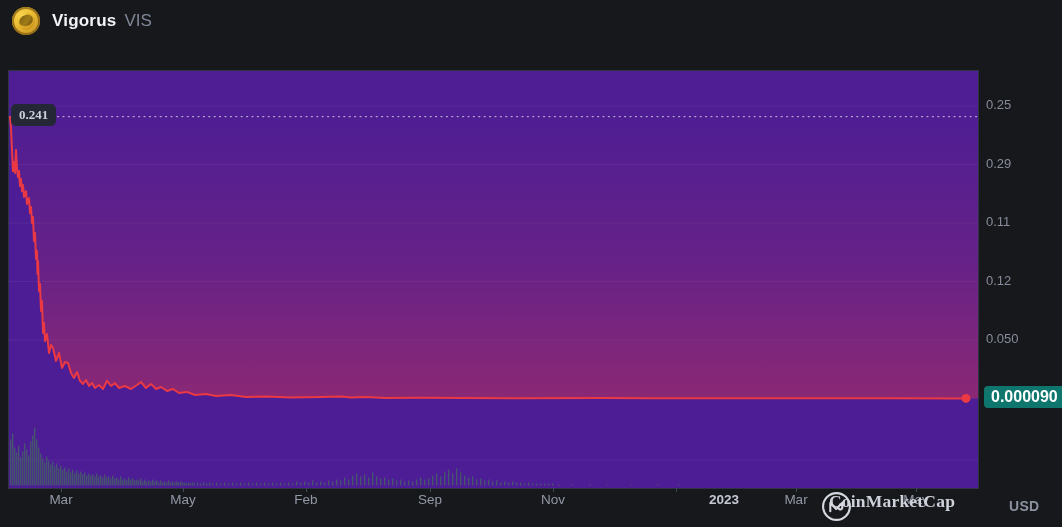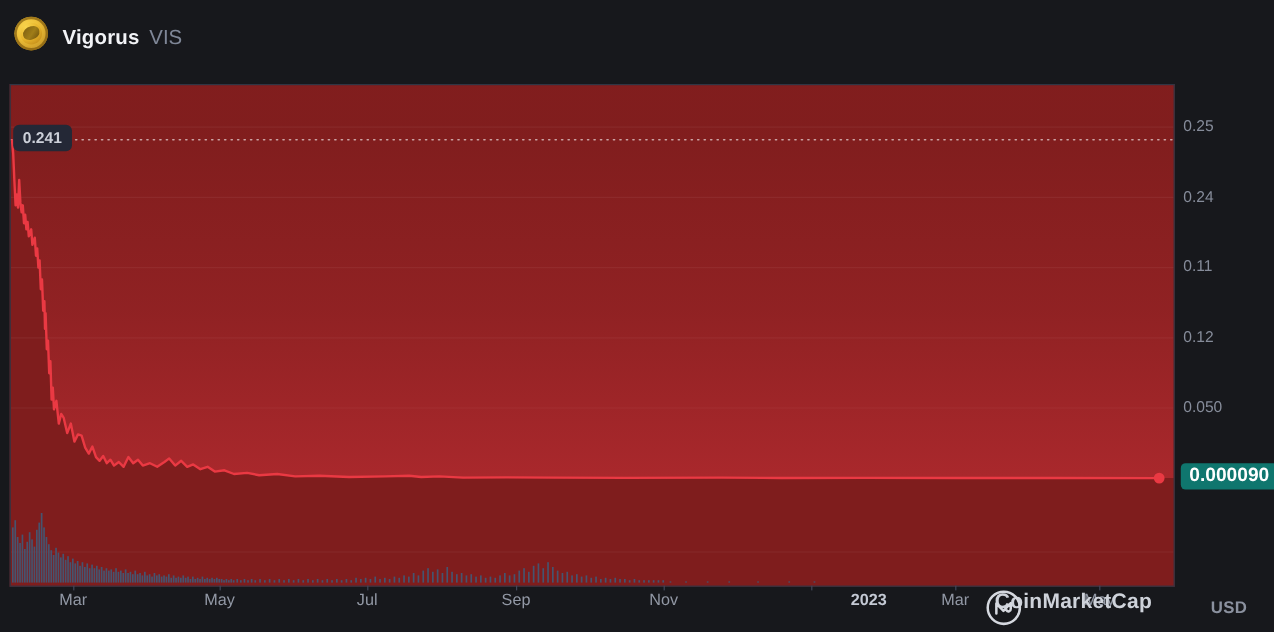--- a/index.html
+++ b/index.html
@@ -1,36 +1,36 @@
 <!DOCTYPE html>
 <html><head>
 <meta charset="utf-8">
 <style>
   html,body{margin:0;padding:0;background:#17181c;}
   .page{
     position:relative;width:1062px;height:527px;background:#17181c;
     font-family:"Liberation Sans",sans-serif;overflow:hidden;
   }
   
-  .header{position:absolute;left:0;top:0;width:100%;height:42px;display:flex;align-items:flex-end;padding-left:12px;box-sizing:border-box;}
+  .header{position:absolute;left:0;top:0;width:100%;height:42px;display:flex;align-items:center;padding-left:12px;box-sizing:border-box;}
   .coin{
     width:28px;height:28px;border-radius:50%;position:relative;flex:0 0 auto;
     background:radial-gradient(circle at 34% 30%, #f8d44d 0%, #e8b52c 38%, #c6901b 62%, #8f6410 100%);
     box-shadow:inset 0 0 0 2px rgba(122,84,10,.65), inset 0 0 0 5px rgba(248,213,80,.35);
   }
   .coin::after{
     content:"";position:absolute;left:7px;top:8px;width:14px;height:11px;border-radius:60% 40% 55% 45%;
     background:linear-gradient(135deg,#7a5c10 0%, #a07d18 55%, #6b4f0c 100%);transform:rotate(-12deg);
   }
   .title{color:#f2f3f6;font-size:17px;font-weight:bold;margin-left:12px;letter-spacing:.2px;}
   .symbol{color:#7f8797;font-size:17px;font-weight:400;margin-left:8px;}
   
   .chart{
     position:absolute;left:8px;top:70px;width:969px;height:417px;
-    background:#7f1d1d;border:1px solid #303544;box-sizing:content-box;
+    background:#4c1d95;border:1px solid #303544;box-sizing:content-box;font-family:Liberation Serif, serif;
   }
   .chart svg{position:absolute;left:0;top:0;}
   .badge-max{
     position:absolute;left:2px;top:33px;background:#242836;color:#ccd0d9;
     font-size:13px;font-weight:bold;padding:3px 8px;border-radius:5px;line-height:16px;z-index:3;
   }
   .badge-last{
     position:absolute;left:984px;top:386px;background:#0f766e;color:#ffffff;
     font-size:16px;font-weight:bold;padding:3px 7px;border-radius:4px;line-height:16px;z-index:3;
   }
@@ -278,32 +278,32 @@
         <path d="M9.3 20.2 V12 L15.2 18 L21.3 11.6 V16.2 C21.3 18.6 18.9 19.3 17.6 17.4" fill="none" stroke="#d5d8df" stroke-width="2.1" stroke-linecap="round" stroke-linejoin="round"></path>
       </svg>
       <span class="wm-text">CoinMarketCap</span>
     </div>
   </div>
 
   <div class="badge-last">0.000090</div>
 
   <div id="y-labels">
       <div class="ylabel" style="top: 97px;">0.25</div>
-      <div class="ylabel" style="top: 155.5px;">0.24</div>
+      <div class="ylabel" style="top: 155.5px;">0.29</div>
       <div class="ylabel" style="top: 214px;">0.11</div>
       <div class="ylabel" style="top: 272.5px;">0.12</div>
       <div class="ylabel" style="top: 331px;">0.050</div>
     </div>
   <div id="x-labels">
       <div class="xtick" style="left: 61px;"></div>
       <div class="xlabel" style="left: 61px;">Mar</div>
       <div class="xtick" style="left: 183px;"></div>
       <div class="xlabel" style="left: 183px;">May</div>
       <div class="xtick" style="left: 306px;"></div>
-      <div class="xlabel" style="left: 306px;">Jul</div>
+      <div class="xlabel" style="left: 306px;">Feb</div>
       <div class="xtick" style="left: 430px;"></div>
       <div class="xlabel" style="left: 430px;">Sep</div>
       <div class="xtick" style="left: 553px;"></div>
       <div class="xlabel" style="left: 553px;">Nov</div>
       <div class="xtick" style="left: 676px;"></div>
       <div class="xlabel bold" style="left: 676px;">2023</div>
       <div class="xtick" style="left: 796px;"></div>
       <div class="xlabel" style="left: 796px;">Mar</div>
       <div class="xtick" style="left: 916px;"></div>
       <div class="xlabel" style="left: 916px;">May</div>

